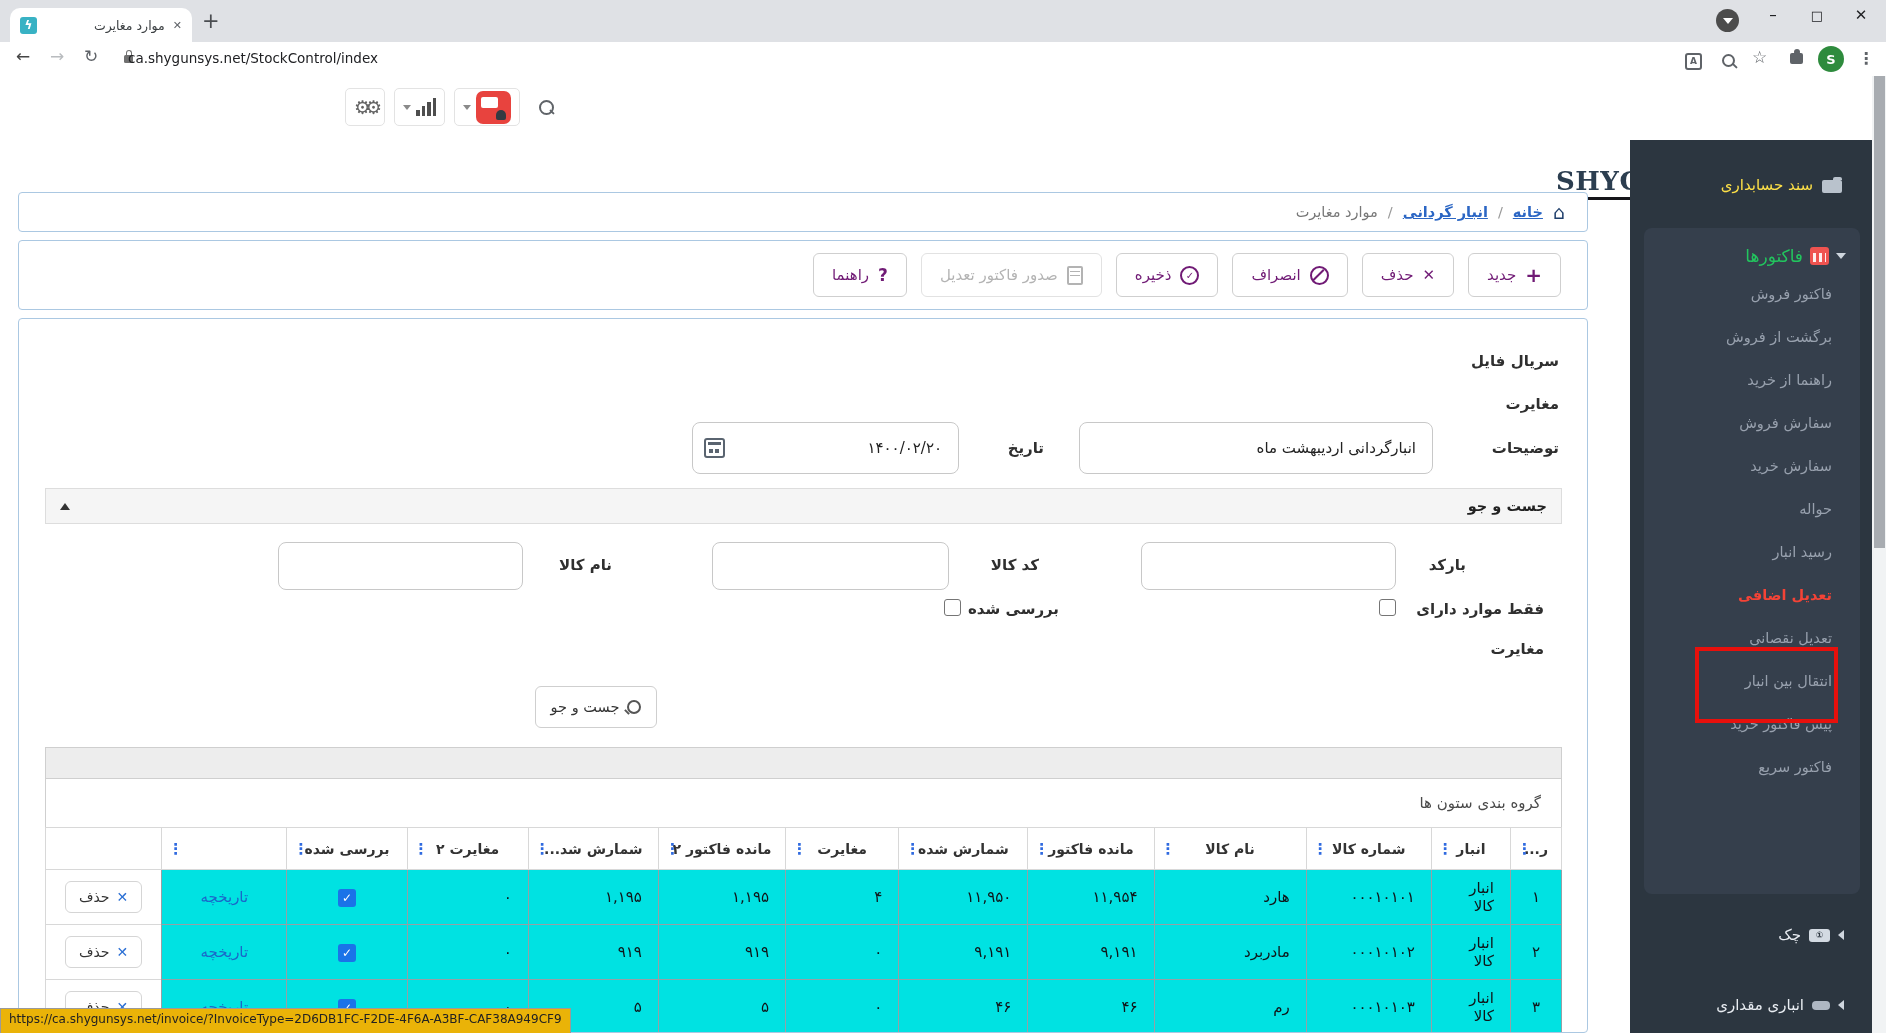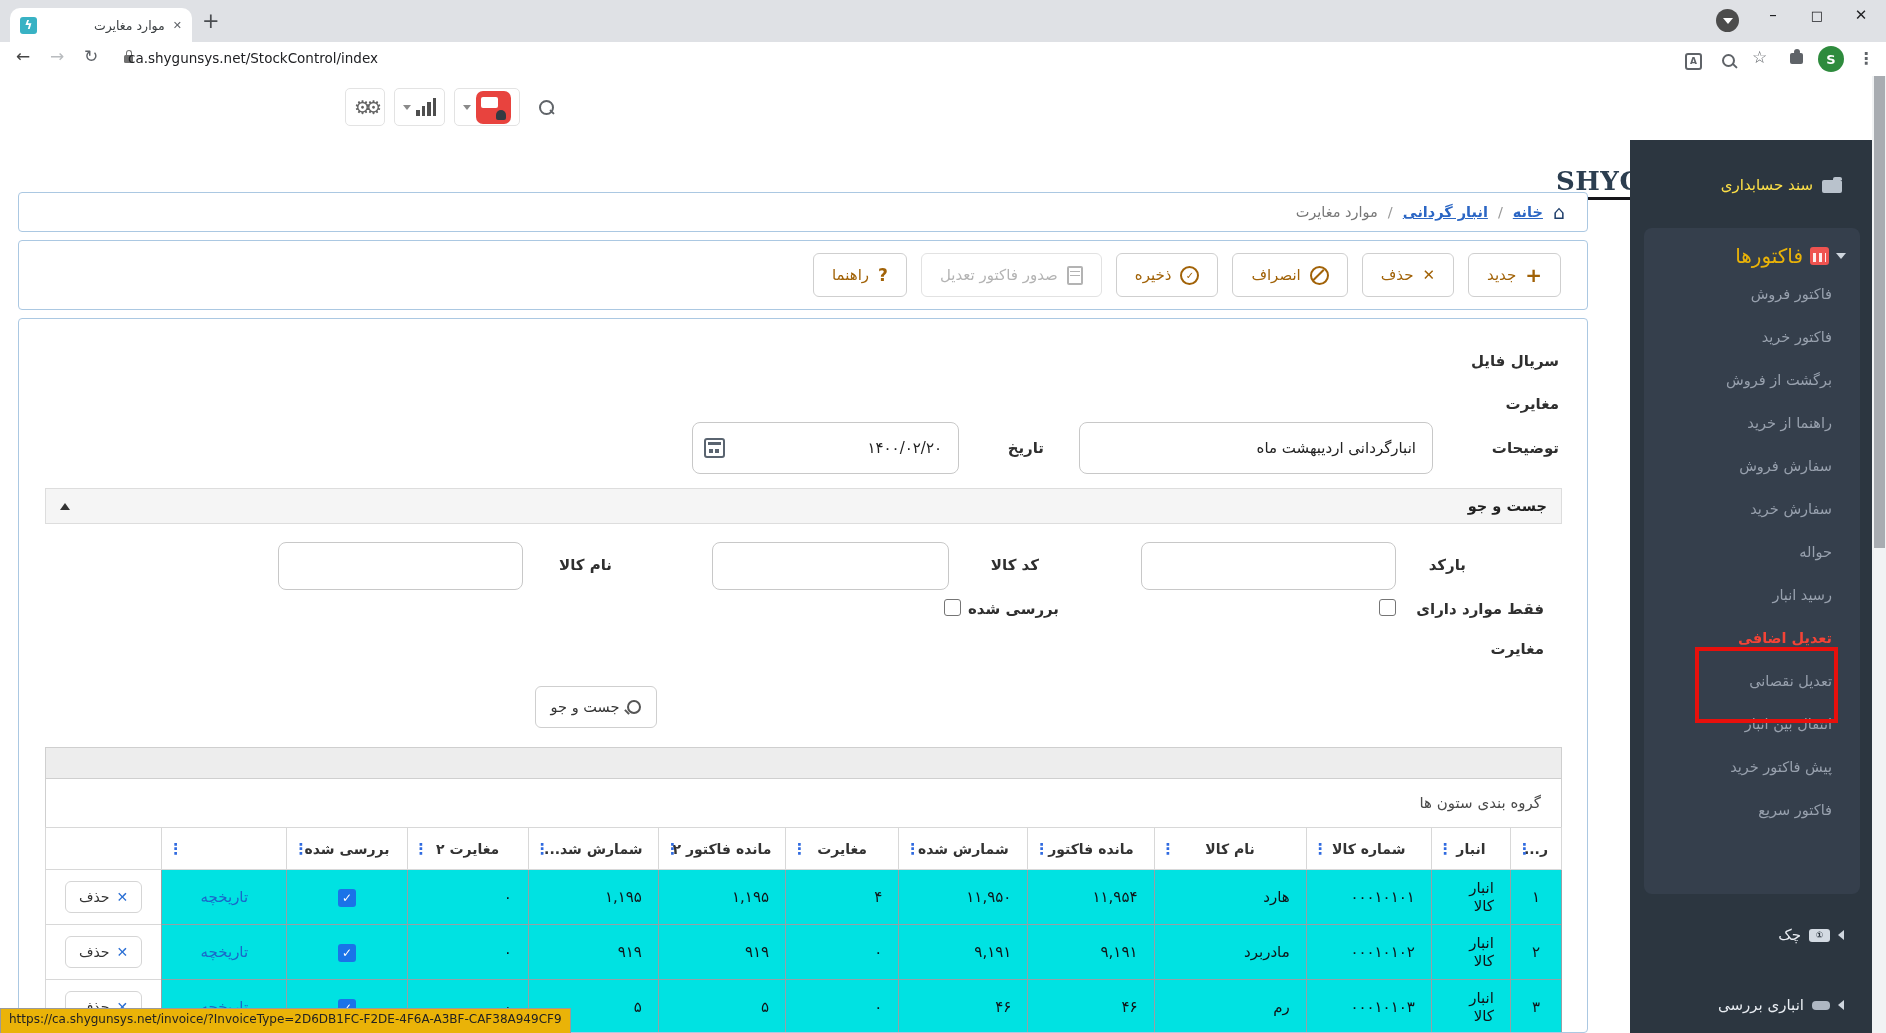--- a/index.html
+++ b/index.html
@@ -44,42 +44,42 @@
   #logo .lp{color:#2c3e50;} #logo .ls{color:#f0625f;}
   #burger{position:absolute;left:1808px;top:97px;display:flex;flex-direction:column;gap:4.5px;}
   #burger i{display:block;width:26px;height:3.5px;background:#8e8e8e;border-radius:2px;}
 
   
   #sidebar{position:absolute;left:1630px;top:140px;width:242px;height:893px;background:#2c3640;direction:rtl;}
   .side-top{position:absolute;top:36px;right:0;left:0;display:flex;align-items:center;justify-content:flex-start;padding-right:30px;gap:9px;color:#fde047;font-size:15px;}
   .folder{width:20px;height:13px;background:#b9c2cc;border-radius:2px;position:relative;margin-top:3px;}
   .folder::before{content:"";position:absolute;right:0;top:-3px;width:9px;height:3px;background:#b9c2cc;border-radius:2px 2px 0 0;}
   #groupbox{position:absolute;top:88px;right:12px;width:216px;height:666px;background:#353f4c;border-radius:8px;padding:12px 14px;box-sizing:border-box;}
-  .group-head{display:flex;align-items:center;gap:7px;color:#eab308;font-size:20px;height:32px;}
+  .group-head{display:flex;align-items:center;gap:7px;color:#22c55e;font-size:17px;height:32px;}
   .cal{width:19px;height:18px;background:#ef5350;border-radius:3px;position:relative;}
   .cal::before{content:"";position:absolute;left:3px;top:6px;right:3px;bottom:3px;background:repeating-linear-gradient(to right,#fff 0 3px,transparent 3px 6px);opacity:.9;}
   .cdown{width:0;height:0;border-left:5px solid transparent;border-right:5px solid transparent;border-top:6px solid #cfd6de;}
   .cleft{width:0;height:0;border-top:5px solid transparent;border-bottom:5px solid transparent;border-right:6px solid #cfd6de;}
   .side-sub{height:43px;display:flex;align-items:center;justify-content:flex-start;padding-right:14px;color:#98a1ae;font-size:14.5px;cursor:default;}
   .side-sub.active{color:#f44336;font-weight:bold;}
   .side-low{position:absolute;right:0;left:0;display:flex;align-items:center;gap:8px;padding-right:28px;color:#e9edf2;font-size:15px;}
   .note{width:21px;height:13px;background:#d3dae2;border-radius:3px;color:#2c3640;font-size:9px;font-weight:bold;display:flex;align-items:center;justify-content:center;}
   .slab{width:18px;height:9px;background:#aeb7c2;border-radius:4px;}
   #scrollbar{position:absolute;left:1872px;top:76px;width:14px;height:957px;background:#f1f3f4;}
   #scrollthumb{position:absolute;left:1.5px;top:0;width:11px;height:472px;background:#a8acb1;}
 
   
   .bluebox{position:absolute;left:18px;width:1570px;border:1px solid #abc8e2;border-radius:4px;background:#fff;box-sizing:border-box;}
   #breadcrumb{top:192px;height:40px;display:flex;align-items:center;direction:rtl;padding:0 22px;gap:10px;font-size:14.5px;}
   .bc-link{color:#2b66c4;text-decoration:underline;font-weight:bold;}
   .bc-sep{color:#999;}
   .bc-cur{color:#777;}
   .home-ic{color:#1f3f6b;font-size:19px;line-height:1;}
   #toolbarbox{top:240px;height:70px;display:flex;align-items:center;direction:rtl;padding:0 26px;gap:14px;}
-  .tbtn{height:44px;border:1px solid #cfcfcf;border-radius:6px;background:#fff;display:inline-flex;align-items:center;gap:9px;padding:0 18px;font-size:15px;color:#a16207;font-family:inherit;}
+  .tbtn{height:44px;border:1px solid #cfcfcf;border-radius:6px;background:#fff;display:inline-flex;align-items:center;gap:9px;padding:0 18px;font-size:15px;color:#701a75;font-family:inherit;}
   .tbtn.disabled{color:#b3b3b3;border-color:#e2e2e2;}
   .ticon{display:inline-flex;align-items:center;justify-content:center;}
   .ti-plus::before{content:"+";font-size:20px;font-weight:bold;}
   .ti-x::before{content:"✕";font-size:15px;font-weight:bold;}
   .ti-ban{width:15px;height:15px;border:2px solid currentColor;border-radius:50%;position:relative;}
   .ti-ban::after{content:"";position:absolute;left:-1px;top:6px;width:15px;height:2px;background:currentColor;transform:rotate(-45deg);}
   .ti-check{width:15px;height:15px;border:2px solid currentColor;border-radius:50%;font-size:10px;font-weight:bold;}
   .ti-check::before{content:"✓";}
   .ti-doc{width:12px;height:15px;border:2px solid currentColor;border-radius:2px;position:relative;}
   .ti-doc::before{content:"";position:absolute;left:1px;top:3px;right:1px;height:1.5px;background:currentColor;box-shadow:0 4px 0 currentColor;}
@@ -185,21 +185,20 @@
       <span>سند حسابداری</span>
     </div>
     <div id="groupbox">
       <div class="group-head">
         <span class="cdown"></span>
         <span class="cal"></span>
         <span>فاکتورها</span>
       </div>
       <div>
           <div class="side-sub">فاکتور فروش</div>
-          <div class="side-sub">فاکتور خرید</div>
           <div class="side-sub">برگشت از فروش</div>
           <div class="side-sub">راهنما از خرید</div>
           <div class="side-sub">سفارش فروش</div>
           <div class="side-sub">سفارش خرید</div>
           <div class="side-sub">حواله</div>
           <div class="side-sub">رسید انبار</div>
           <div class="side-sub active">تعدیل اضافی</div>
           <div class="side-sub">تعدیل نقصانی</div>
           <div class="side-sub">انتقال بین انبار</div>
           <div class="side-sub">پیش فاکتور خرید</div>
@@ -207,21 +206,21 @@
         </div>
     </div>
     <div class="side-low" style="top:786px;">
       <span class="cleft"></span>
       <span class="note">①</span>
       <span>چک</span>
     </div>
     <div class="side-low" style="top:856px;">
       <span class="cleft"></span>
       <span class="slab"></span>
-      <span>انباری بررسی</span>
+      <span>انباری مقداری</span>
     </div>
   </div>
   <div id="scrollbar">
       <div id="scrollthumb"></div>
     </div>
 
   <div id="breadcrumb" class="bluebox">
     <span class="home-ic">⌂</span>
     <span class="bc-link">خانه</span>
     <span class="bc-sep">/</span>

